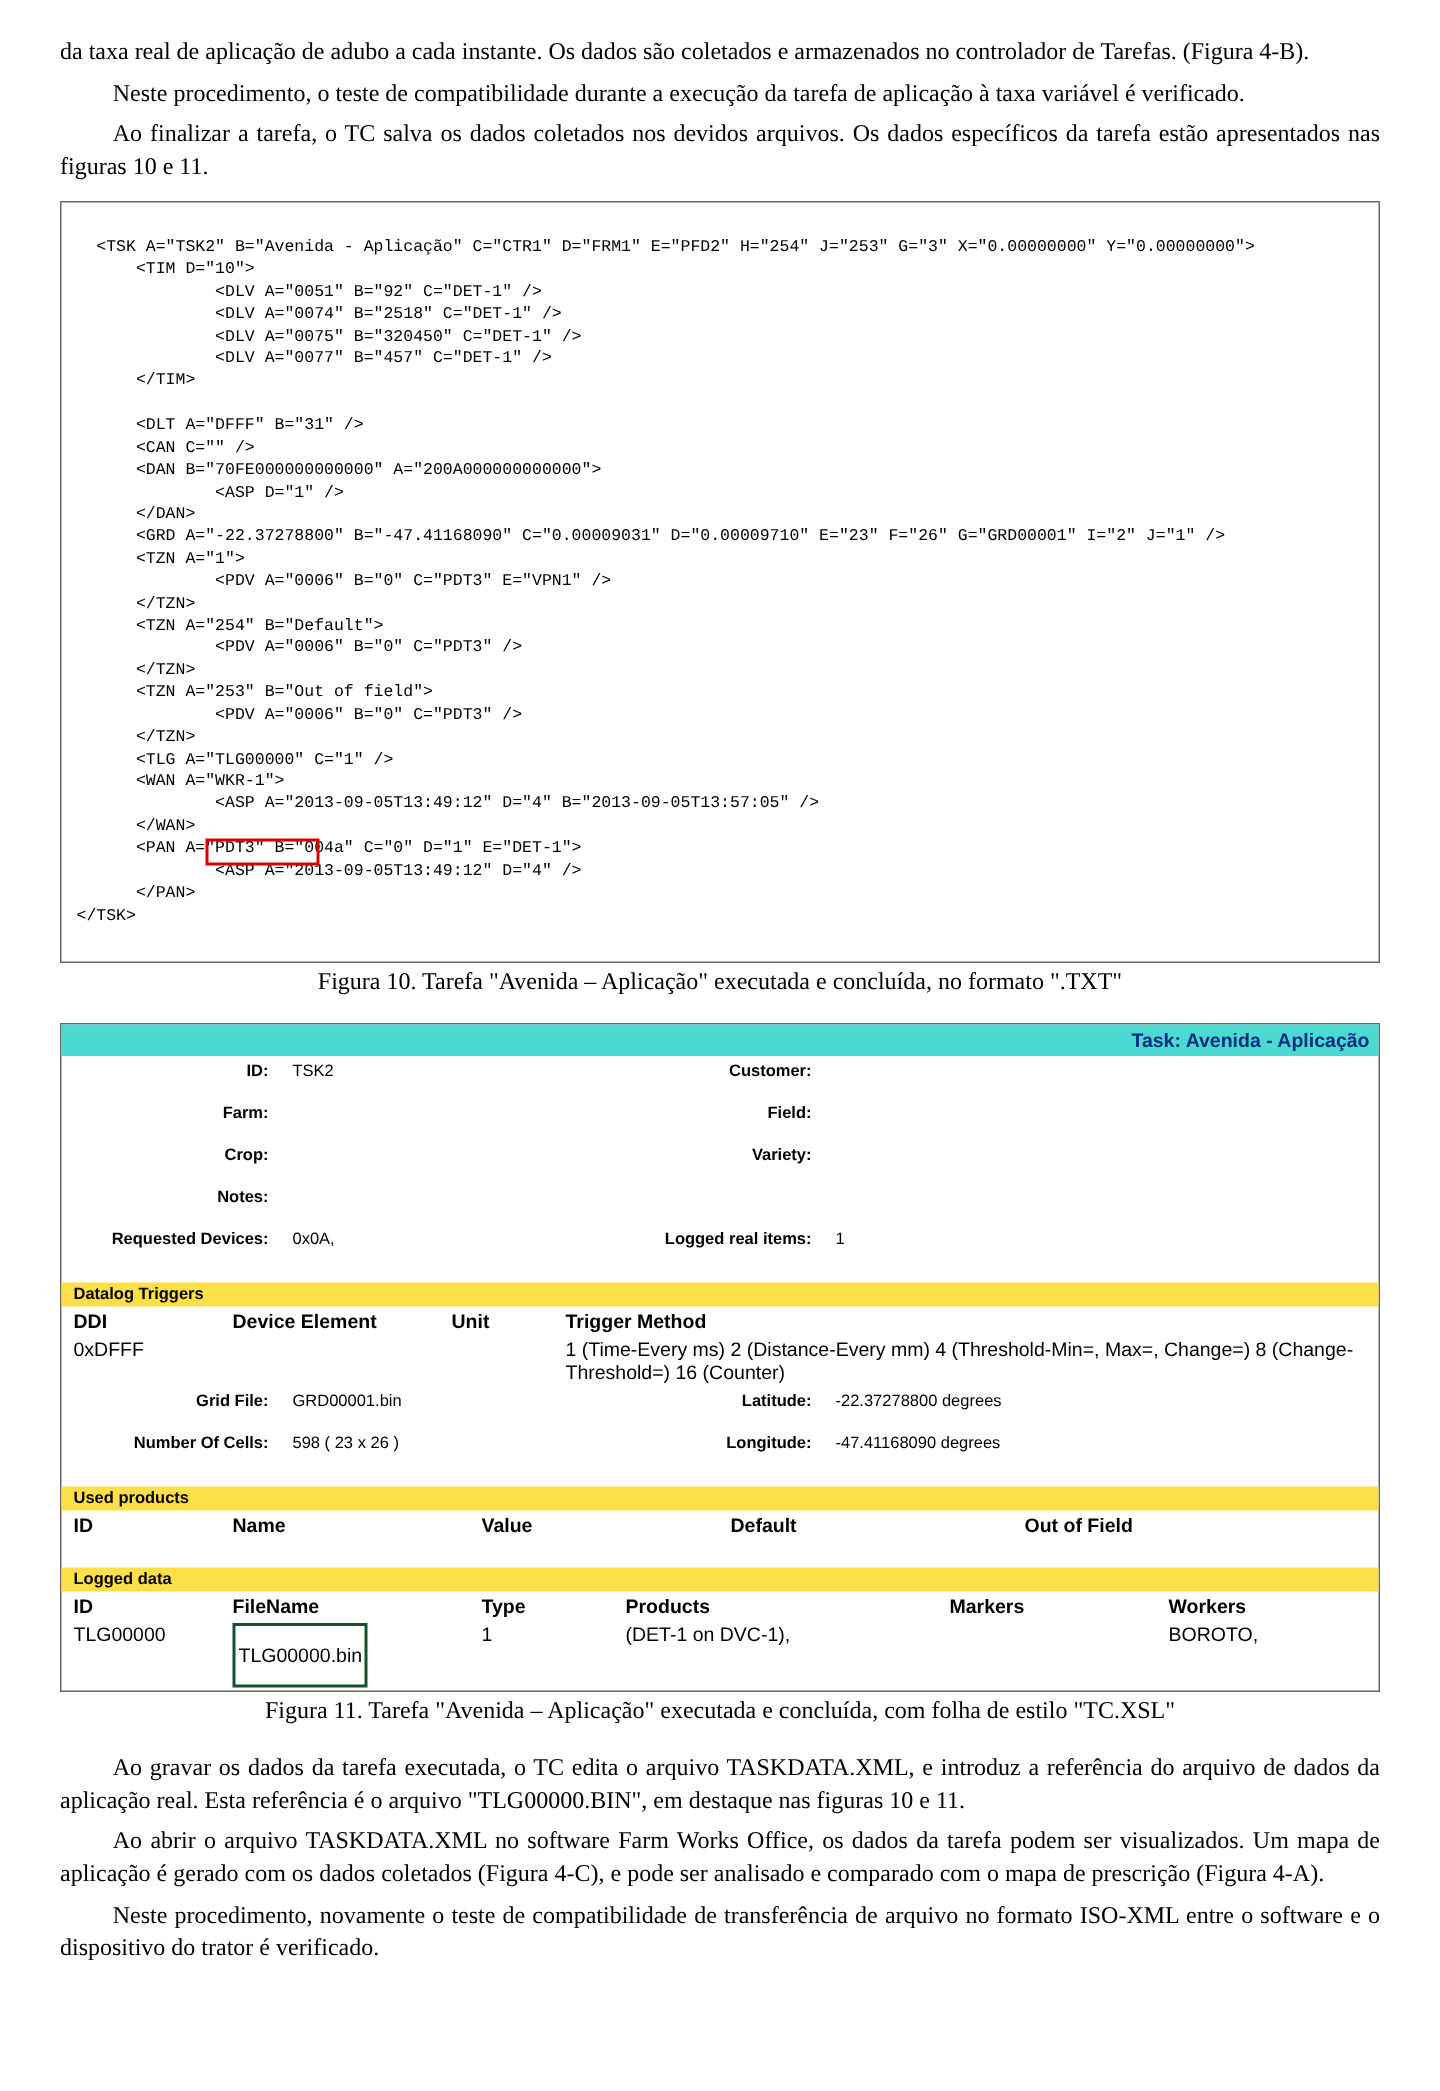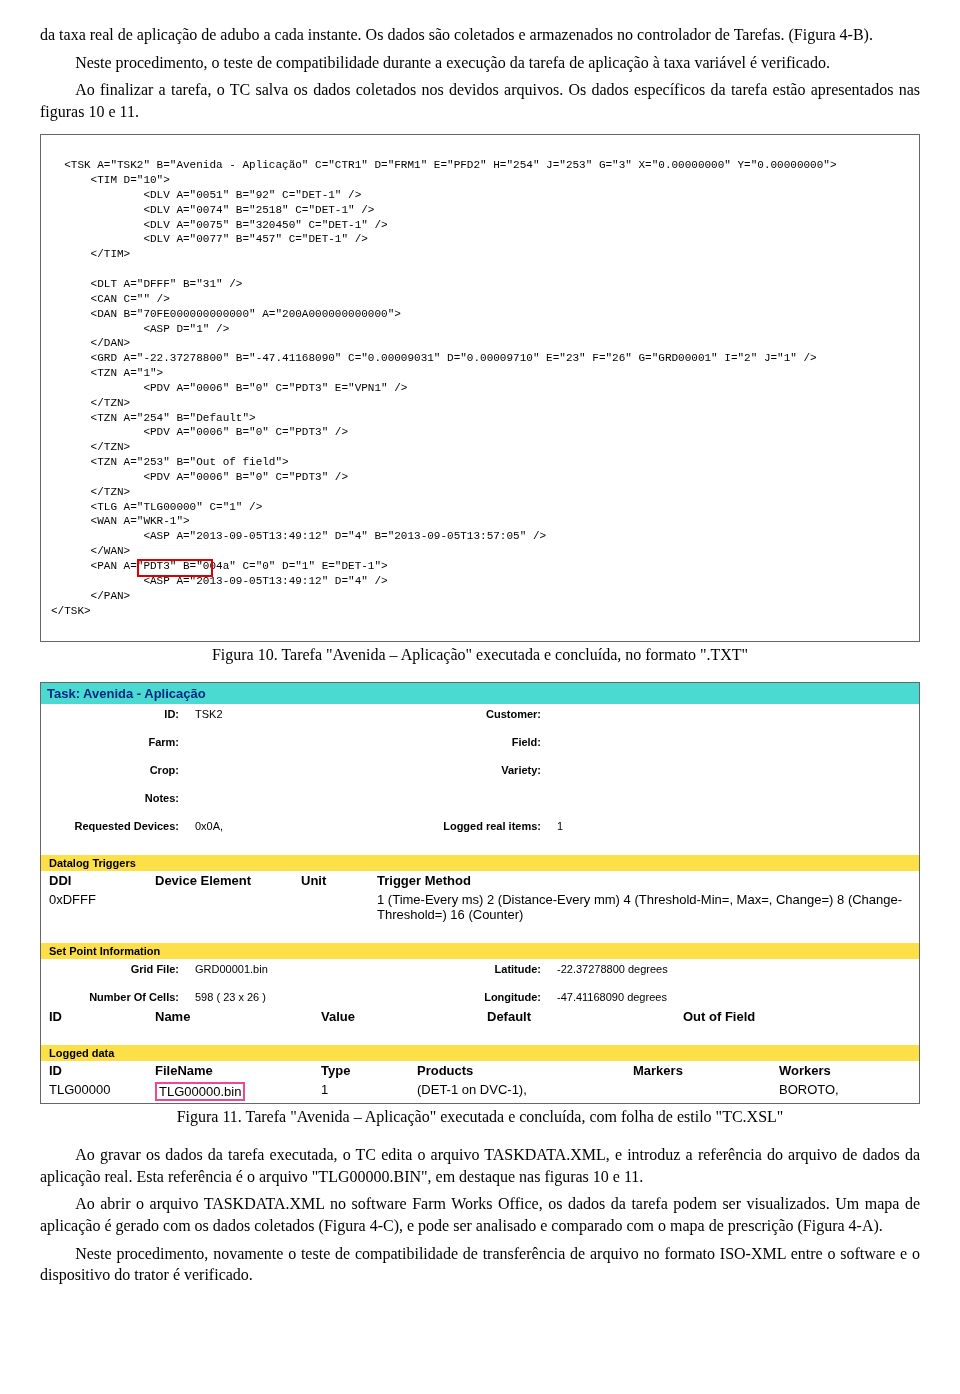--- a/index.html
+++ b/index.html
@@ -49,20 +49,21 @@
     font-family: Arial, Helvetica, sans-serif;
     font-size: 11px;
     margin: 6px 0 4px 0;
   }
   .panel-title {
     background: #4bdad2;
     color: #002b7f;
     font-weight: bold;
     font-size: 13px;
     padding: 3px 6px;
+    text-align: right;
   }
   .section-bar {
     background: #fde047;
     color: #000;
     font-weight: bold;
     padding: 2px 8px;
     margin-top: 19px;
   }
   .kvgrid {
     display: grid;
@@ -78,22 +79,22 @@
     border-collapse: collapse;
     font-size: 13px;
   }
   .tbl th, .tbl td {
     text-align: left;
     padding: 2px 8px;
     vertical-align: top;
   }
   .tbl th { font-weight: bold; }
   .redbox2 {
-    border: 2px solid #ec4899;
-    padding: 0 2px;
+    border: 2px solid #14532d;
+    padding: 12px 2px;
     display: inline-block;
   }
 </style>
 </head>
 <body>
 
 <p class="body">da taxa real de aplicação de adubo a cada instante. Os dados são coletados e armazenados no controlador de Tarefas. (Figura 4-B).</p>
 <p class="body"><span class="indent"></span><span>Neste procedimento, o teste de compatibilidade durante a execução da tarefa de aplicação à taxa variável é verificado.</span></p>
 <p class="body"><span class="indent"></span><span>Ao finalizar a tarefa, o TC salva os dados coletados nos devidos arquivos. Os dados específicos da tarefa estão apresentados nas figuras 10 e 11.</span></p>
 
@@ -174,33 +175,33 @@
     </tr>
     <tr>
       <td>0xDFFF</td>
       <td></td>
       <td></td>
       <td>1 (Time-Every ms) 2 (Distance-Every mm) 4 (Threshold-Min=, Max=, Change=) 8 (Change-Threshold=) 16 (Counter)</td>
     </tr>
   </tbody>
     </table>
 
-  <div class="section-bar">Set Point Information</div>
   <div class="kvgrid">
     <div class="k">Grid File:</div>
     <div>GRD00001.bin</div>
     <div class="k">Latitude:</div>
     <div>-22.37278800 degrees</div>
 
     <div class="k">Number Of Cells:</div>
     <div>598 ( 23 x 26 )</div>
     <div class="k">Longitude:</div>
     <div>-47.41168090 degrees</div>
   </div>
 
+  <div class="section-bar">Used products</div>
   <table class="tbl">
     <tbody>
         <tr>
       <th style="width:90px">ID</th>
       <th style="width:150px">Name</th>
       <th style="width:150px">Value</th>
       <th style="width:180px">Default</th>
       <th>Out of Field</th>
     </tr>
   </tbody>

